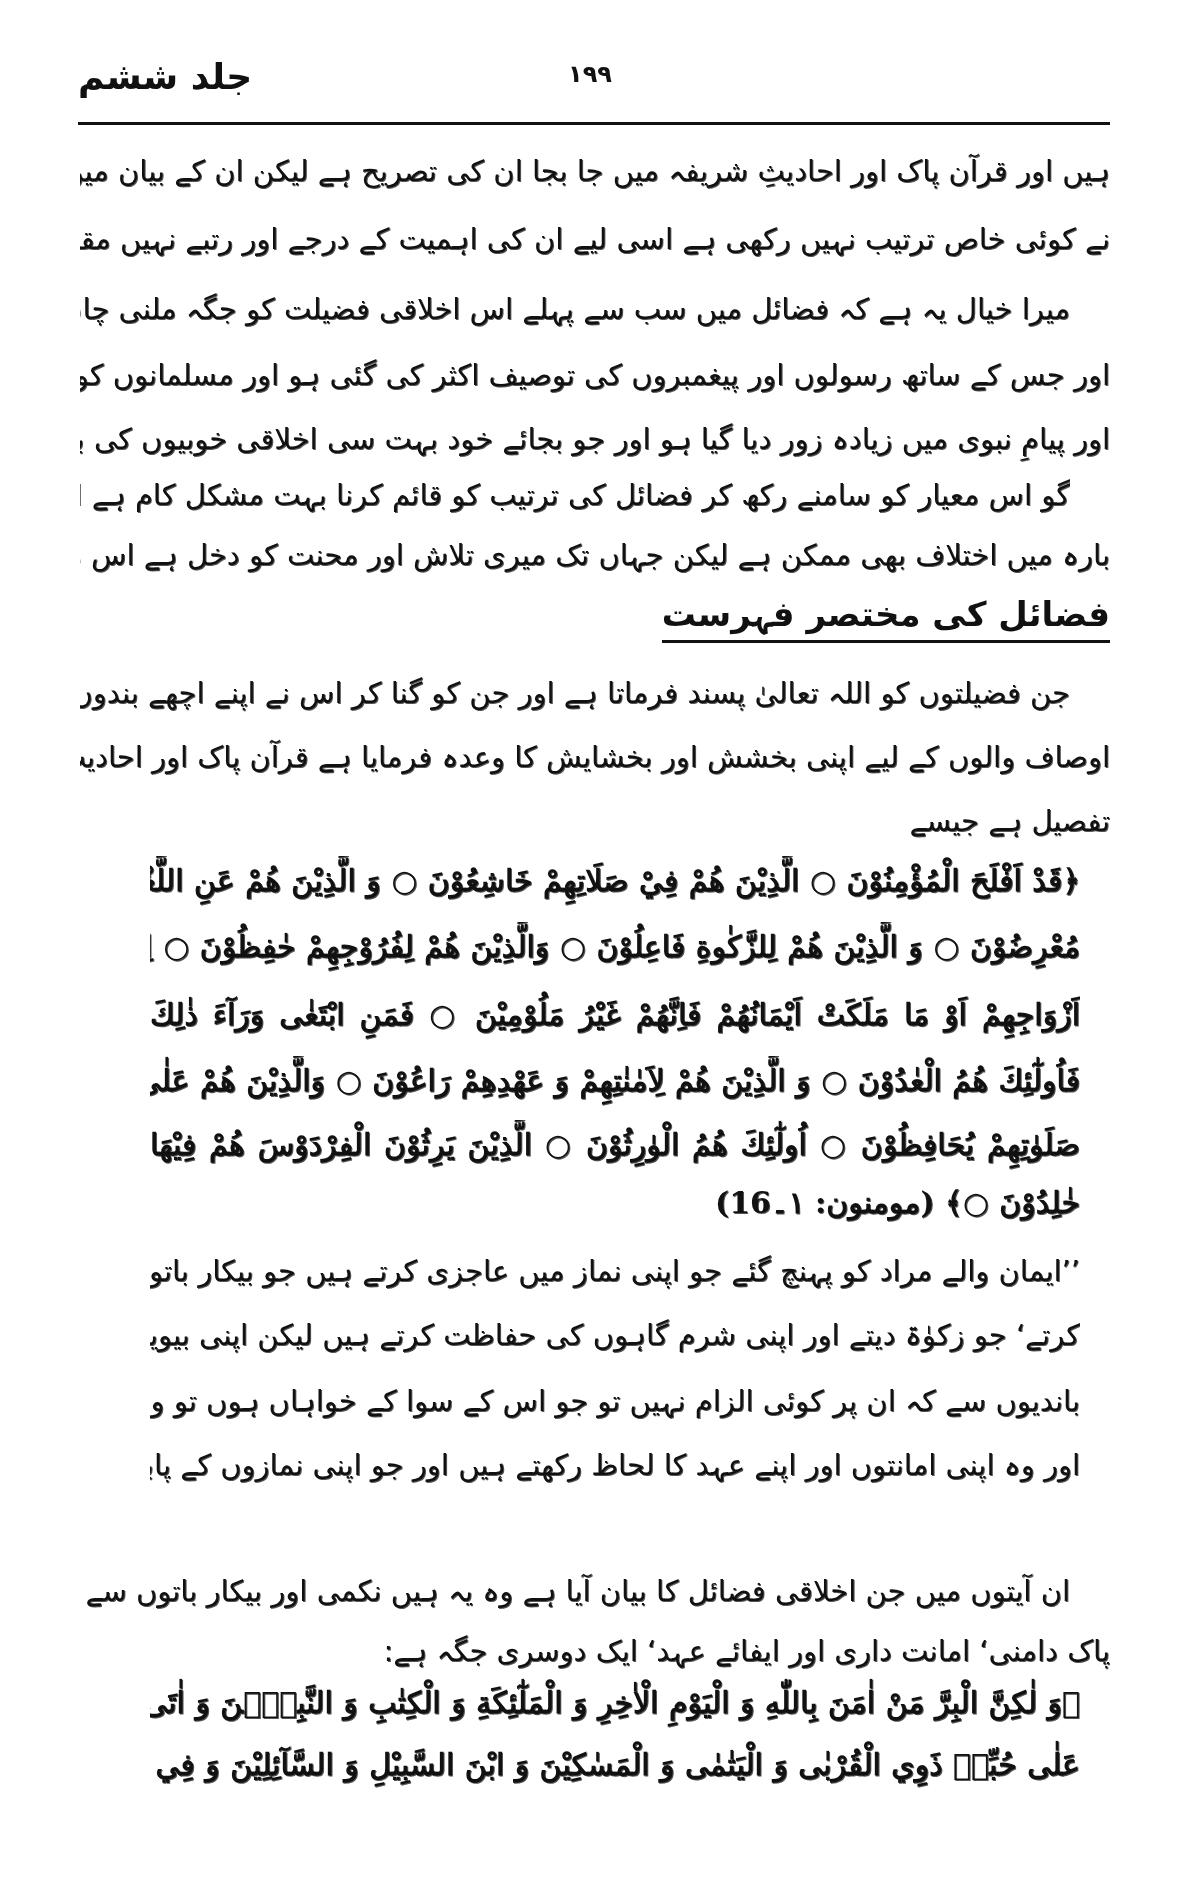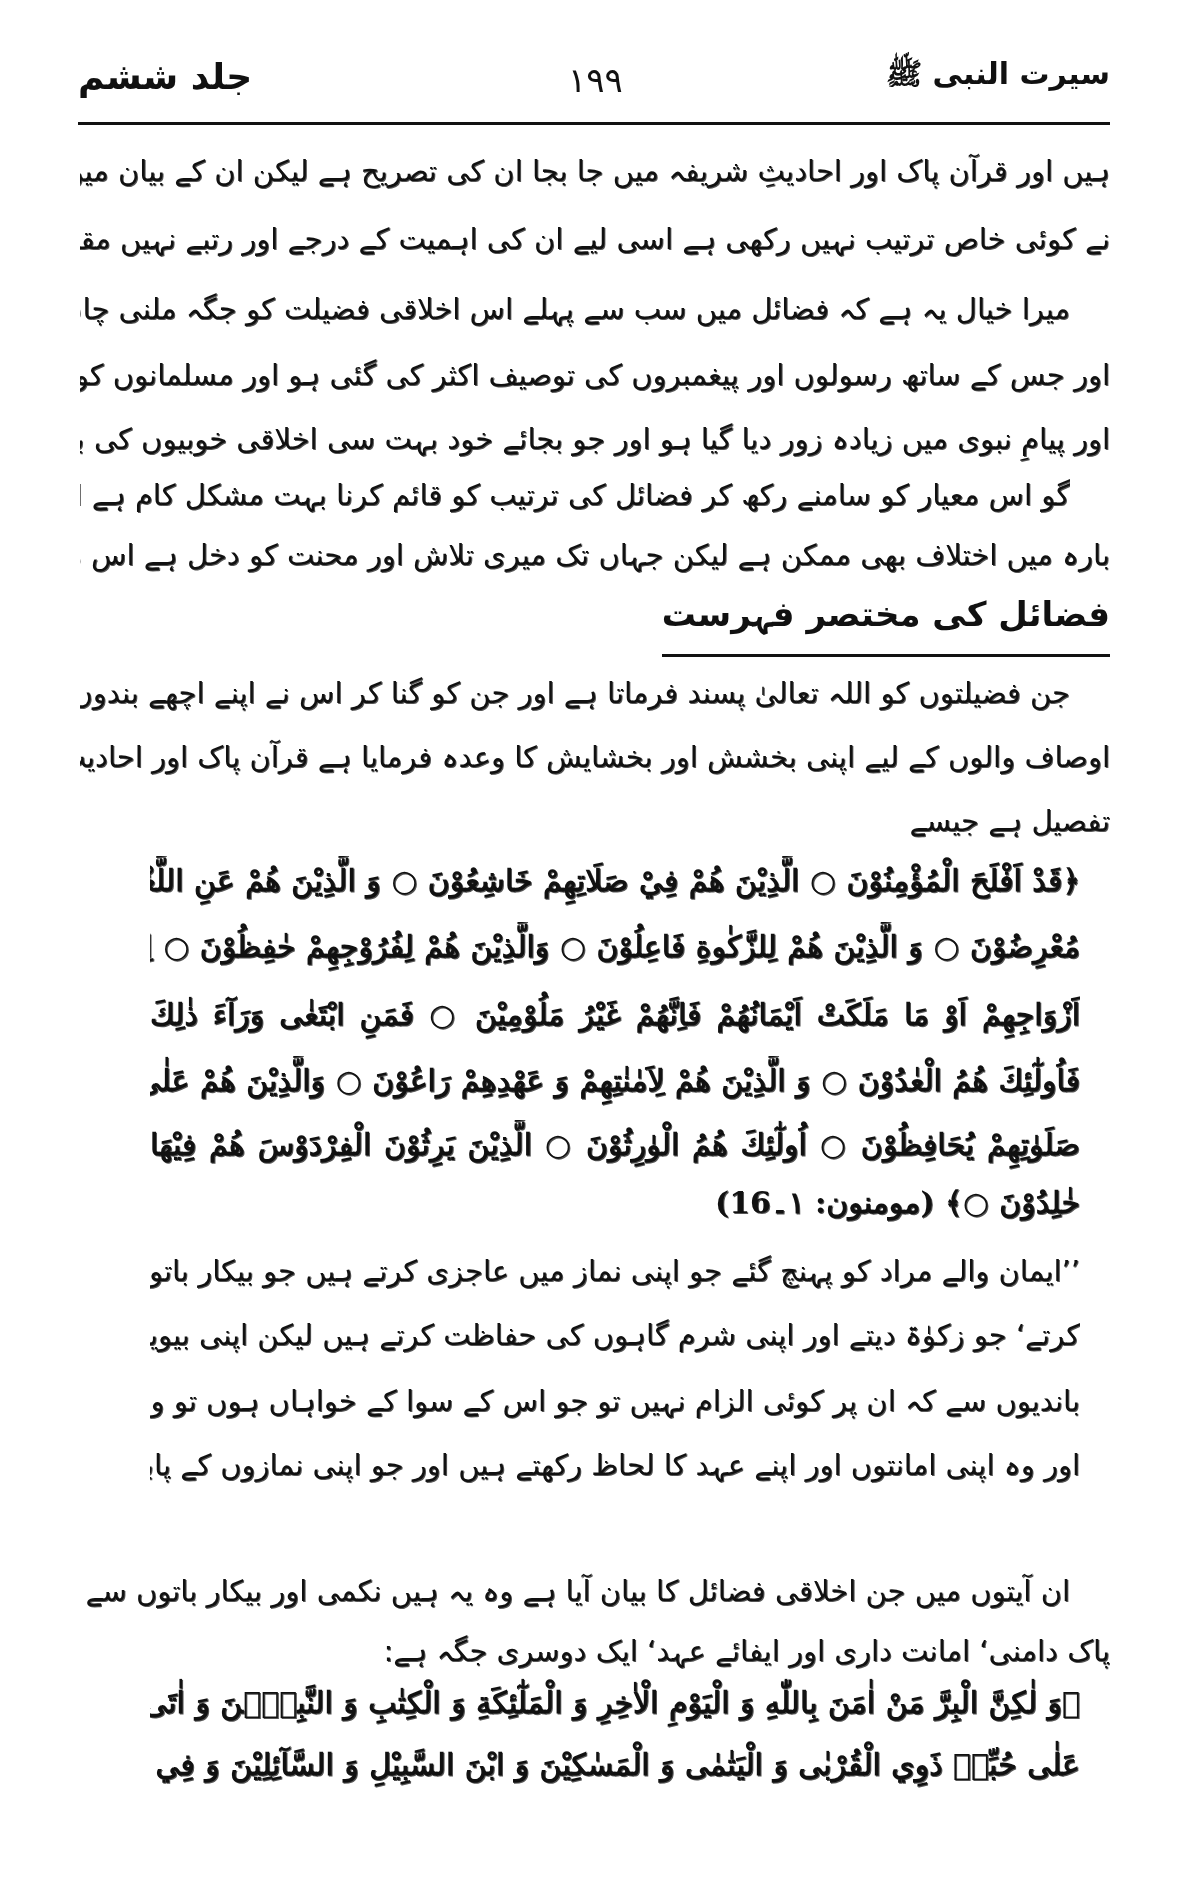--- a/index.html
+++ b/index.html
@@ -7,21 +7,21 @@
       width: 1192px; height: 1891px; position: relative; overflow: hidden;
       color: #111111;
       font-family: "DejaVu Sans", sans-serif;
     }
     .page { position: absolute; left: 0; top: 0; width: 1192px; height: 1891px; }
     .header {
       position: absolute; left: 78px; top: 50px; width: 1032px; height: 70px;
       direction: rtl;
     }
     .header .title { position: absolute; right: 0; top: 6px; font-size: 30px; font-weight: bold; }
-    .header .pageno { position: absolute; left: 490px; top: 10px; font-size: 34px; font-weight: normal; direction: ltr; }
+    .header .pageno { position: absolute; left: 490px; top: 10px; font-size: 24px; font-weight: bold; direction: ltr; }
     .header .vol { position: absolute; left: 0; top: 6px; font-size: 36px; font-weight: bold; }
     .rule {
       position: absolute; left: 78px; top: 122px; width: 1032px; height: 3px; background: #111;
     }
     .line {
       position: absolute; direction: rtl; white-space: nowrap; overflow: hidden;
       font-size: 29px; line-height: 50px; height: 52px;
       text-shadow: 1px 1px 0 #555;
     }
     .prose { right: 82px; width: 1030px; text-align: justify; text-align-last: justify; }
@@ -29,31 +29,30 @@
     .prose.indent { right: 122px; width: 990px; }
     .quote { right: 112px; width: 930px; text-align-last: justify; }
     .quote.last { text-align-last: right; }
     .arabic {
       font-family: "DejaVu Serif", serif; font-weight: bold; font-size: 30px;
       right: 112px; width: 930px; text-align-last: justify;
     }
     .arabic.last { text-align-last: right; }
     .heading {
       position: absolute; right: 82px; top: 594px; direction: rtl;
-      font-size: 34px; font-weight: bold; padding-bottom: 20px;
+      font-size: 34px; font-weight: bold; padding-bottom: 6px;
       border-bottom: 3px solid #111; white-space: nowrap;
     }
   </style>
 </head>
 <body>
 
 <div class="page">
 
   <div class="header">
-    <span class="title">سیرت النبی ﷺ</span>
     <span class="pageno">۱۹۹</span>
     <span class="vol">جلد ششم</span>
   </div>
   <div class="rule"></div>
 
   <div class="line prose" style="top:146px">ہیں اور قرآن پاک اور احادیثِ شریفہ میں جا بجا ان کی تصریح ہے لیکن ان کے بیان میں اخلاقِ شرعی کے مصنفوں</div>
   <div class="line prose last" style="top:214px">نے کوئی خاص ترتیب نہیں رکھی ہے اسی لیے ان کی اہمیت کے درجے اور رتبے نہیں مقرر ہوئے۔</div>
 
   <div class="line prose indent" style="top:284px">میرا خیال یہ ہے کہ فضائل میں سب سے پہلے اس اخلاقی فضیلت کو جگہ ملنی چاہیے جو خود اللہ تعالیٰ کا وصف ہو</div>
   <div class="line prose" style="top:350px">اور جس کے ساتھ رسولوں اور پیغمبروں کی توصیف اکثر کی گئی ہو اور مسلمانوں کو اس سے متصف ہونے پر کتابِ الٰہی</div>

